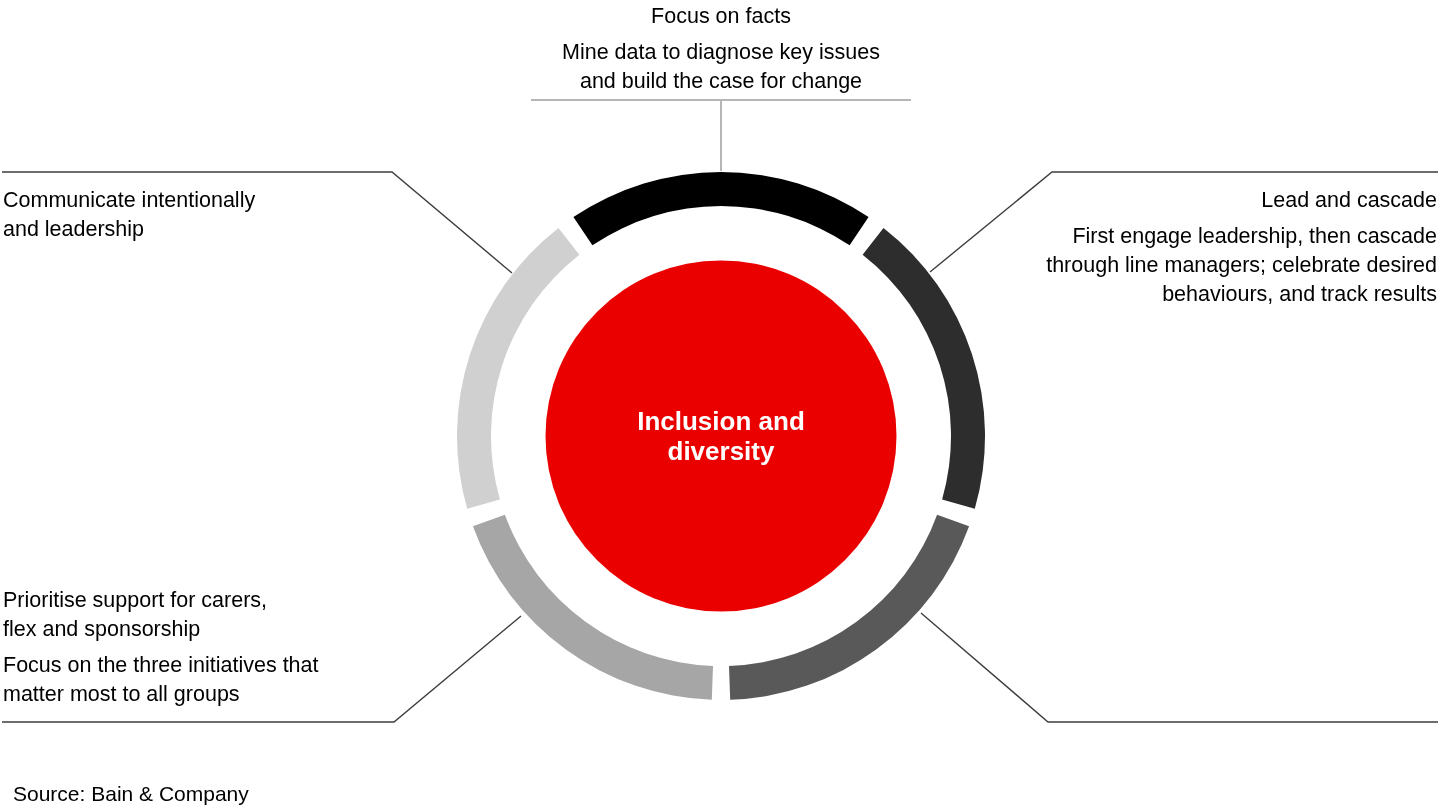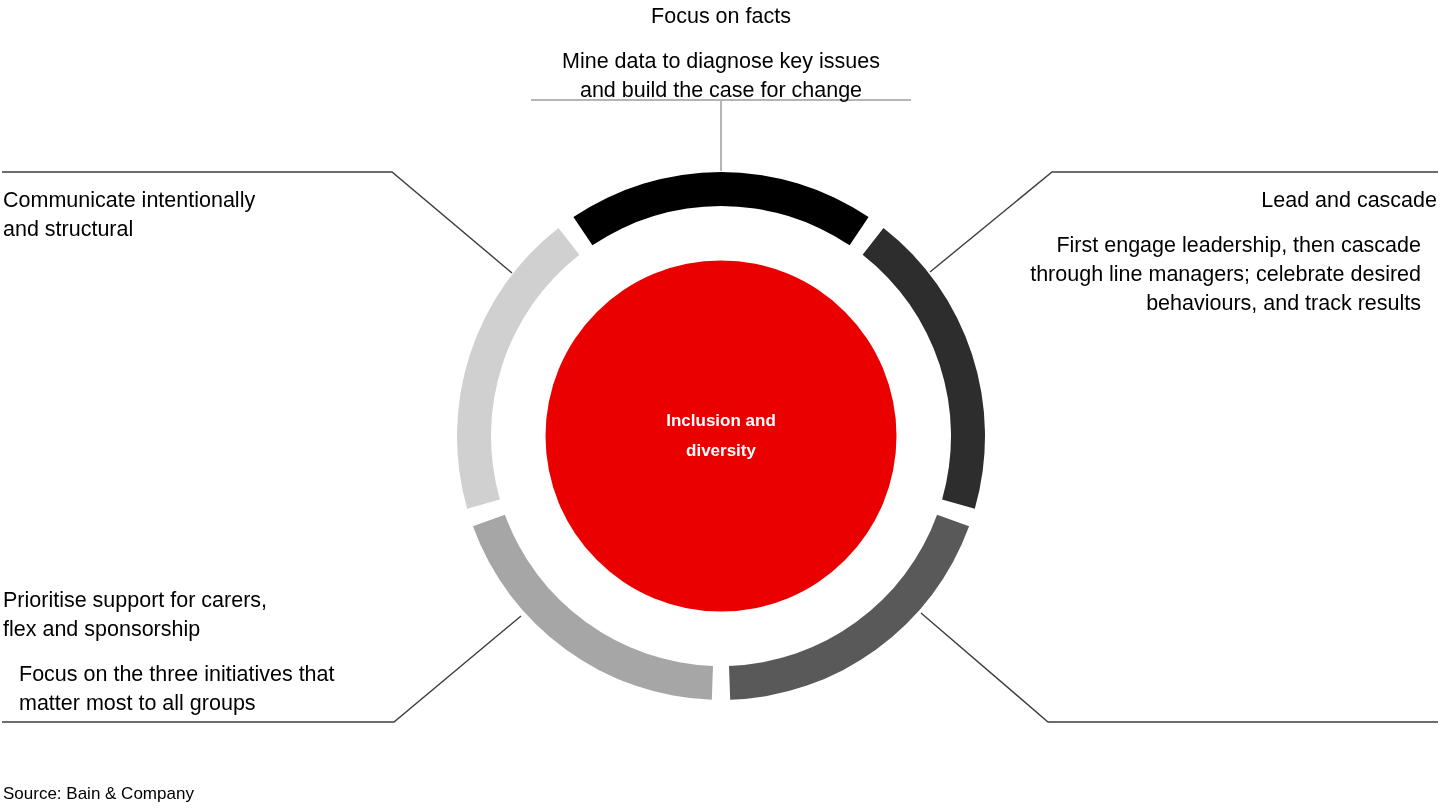--- a/index.html
+++ b/index.html
@@ -14,34 +14,34 @@
   svg.diagram { position: absolute; left: 0; top: 0; display: block; }
   .connector-light { fill: none; stroke: #b5b5b5; stroke-width: 2; }
   .connector-dark  { fill: none; stroke: #3e3e3e; stroke-width: 1.4; }
   .callout { position: absolute; width: 500px; }
   .callout h3 {
     font-size: 21.5px; font-weight: normal; line-height: 29px;
     margin: 0 0 7px 0; white-space: pre-line;
   }
   .callout p {
     font-size: 21.5px; font-weight: normal; line-height: 29px;
-    margin: 16px; white-space: pre-line;
+    margin: 0; white-space: pre-line;
   }
   .align-right  { text-align: right; }
   .align-center { text-align: center; }
   .center-label {
     position: absolute; left: 546px; top: 261px; width: 350px; height: 350px;
     display: flex; align-items: center; justify-content: center;
     text-align: center; color: #ffffff; font-weight: bold;
-    font-size: 17px; line-height: 30px; white-space: pre-line;
+    font-size: 26px; line-height: 30px; white-space: pre-line;
     pointer-events: none;
   }
   .source {
-    position: absolute; left: 3px; top: 784px;
-    font-size: 17px; line-height: 20px;
+    position: absolute; left: 13px; top: 784px;
+    font-size: 21px; line-height: 20px;
   }
 </style>
 </head>
 <body>
 
 <div class="stage">
 
   <svg class="diagram" width="1440" height="810" viewBox="0 0 1440 810">
 
     <path class="connector-light" d="M531 100 H911 M721 100 V171"></path>
@@ -64,21 +64,21 @@
 diversity</div>
 
   <div class="callout align-center" style="left:471px; top:2px;">
     <h3>Focus on facts</h3>
     <p>Mine data to diagnose key issues
 and build the case for change</p>
   </div>
 
   <div class="callout" style="left:3px; top:186px;">
     <h3>Communicate intentionally
-and structural</h3>
+and leadership</h3>
   </div>
 
   <div class="callout" style="left:3px; top:586px;">
     <h3>Prioritise support for carers,
 flex and sponsorship</h3>
     <p>Focus on the three initiatives that
 matter most to all groups</p>
   </div>
 
   <div class="callout align-right" style="left:937px; top:186px;">

